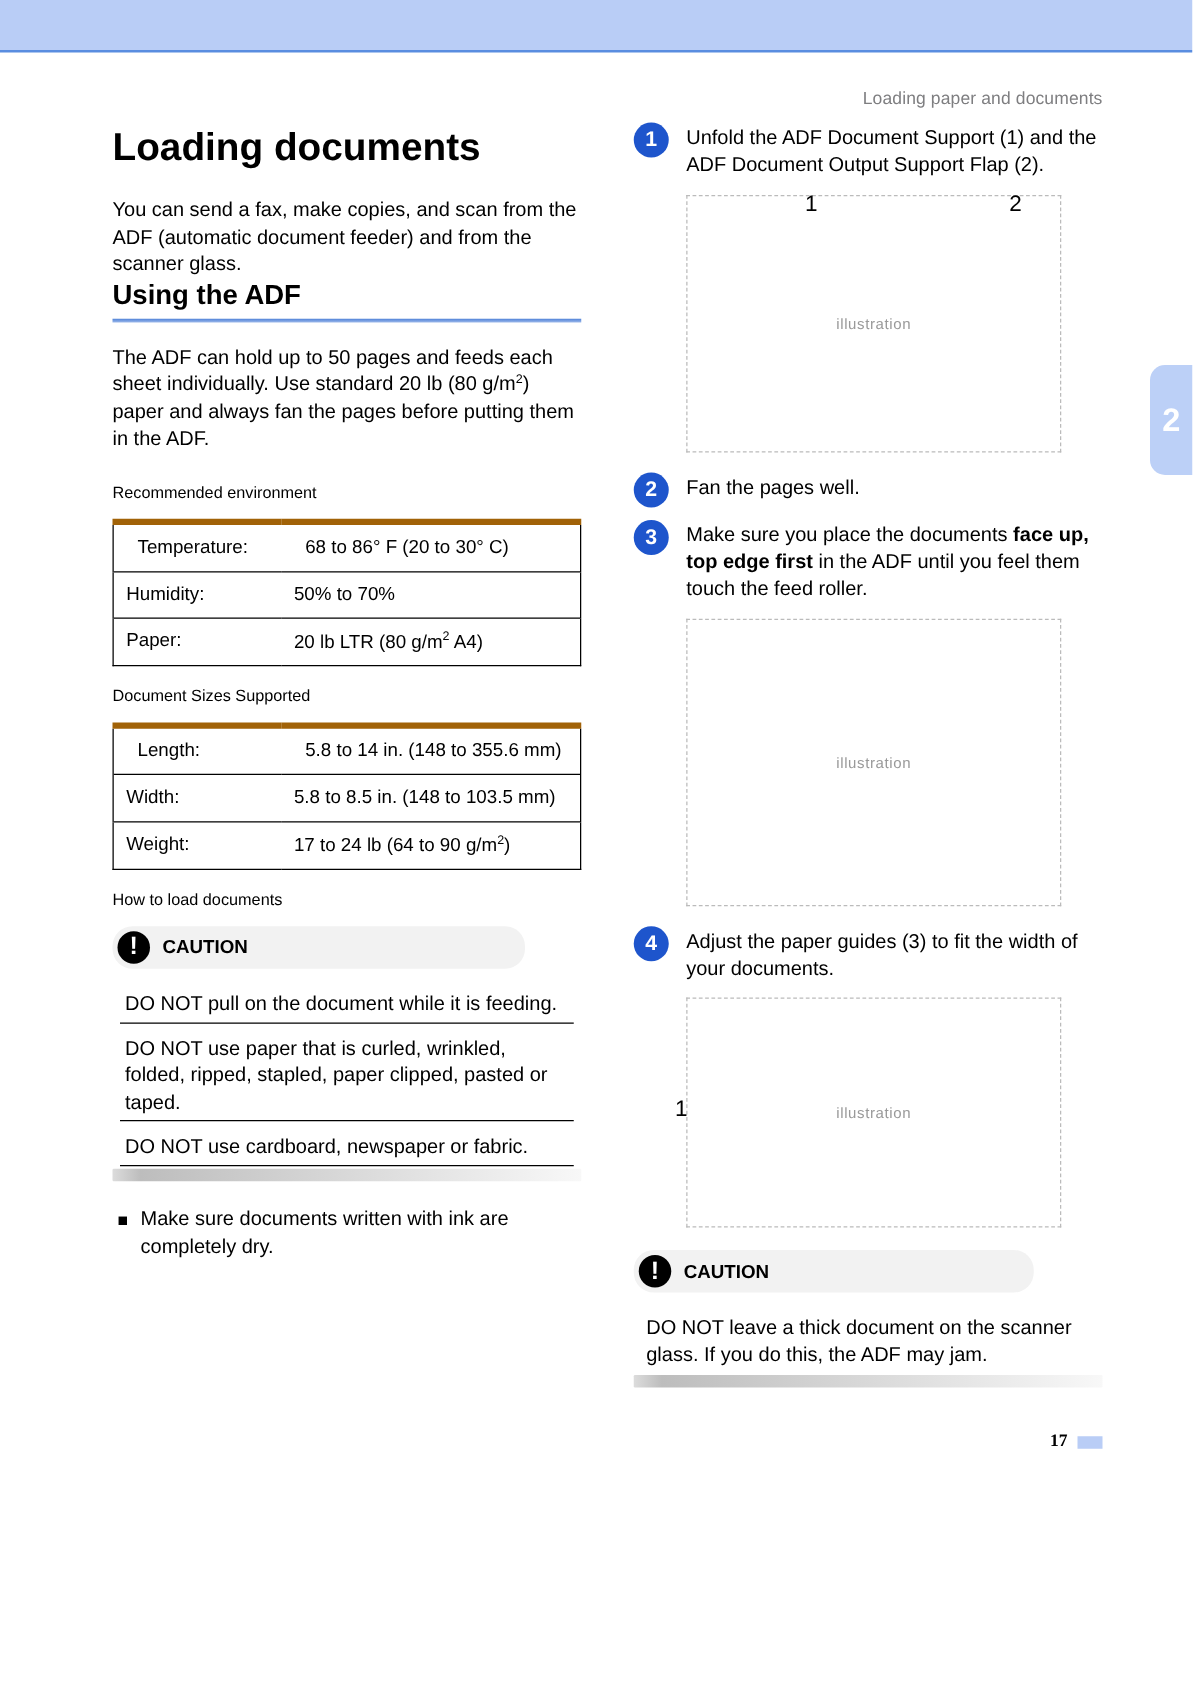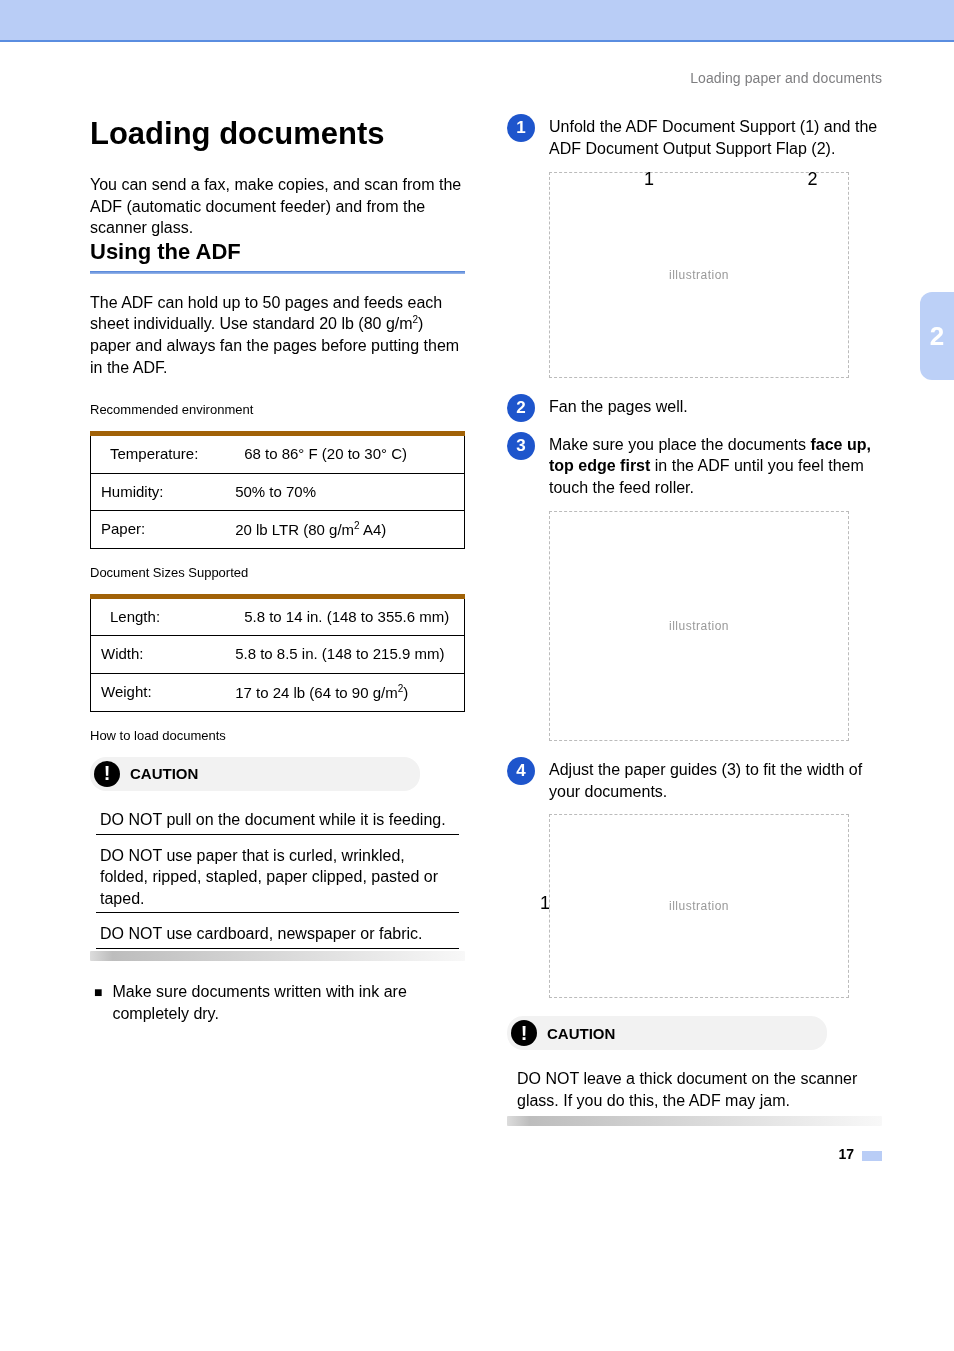--- a/index.html
+++ b/index.html
@@ -13,21 +13,21 @@
   .top-band { background: #b9cdf6; height: 40px; }
   .top-rule { height: 2px; background: #5a8de0; }
   .page {
     padding: 28px 72px 30px 90px;
     position: relative;
   }
   .breadcrumb {
     text-align: right;
     font-size: 14px;
     color: #7e7e80;
-    margin-bottom: 30px;
+    margin-bottom: 14px;
     letter-spacing: .1px;
   }
   .columns { display: flex; gap: 42px; }
   .col { flex: 1 1 50%; }
   h1 {
     font-size: 31px;
     font-weight: bold;
     margin-bottom: 22px;
   }
   .intro { font-size: 16px; line-height: 1.35; }
@@ -129,21 +129,22 @@
   .side-tab {
     position: absolute; right: 0; top: 250px;
     width: 34px; height: 88px;
     background: #bcd0f7;
     border-radius: 12px 0 0 12px;
     display:flex; align-items:center; justify-content:center;
     color:#fff; font-size: 26px; font-weight:bold;
   }
   .page-number {
     text-align: right; font-weight: bold; font-size: 14px;
-    margin-top: 0;
+    margin-top: 16px;
+    font-family: Liberation Serif, serif;
   }
   .pn-mark {
     display:inline-block; width: 20px; height: 10px;
     background: #b9cdf6; margin-left: 8px; vertical-align: middle;
   }
 
   .col-right .caution-bar { min-width: 320px; }
 </style>
 </head>
 <body>
@@ -190,21 +191,21 @@
 
       <h3>Document Sizes Supported</h3>
       <table>
         <tbody>
             <tr>
           <td class="label-cell">Length:</td>
           <td>5.8 to 14 in. (148 to 355.6 mm)</td>
         </tr>
         <tr>
           <td class="label-cell">Width:</td>
-          <td>5.8 to 8.5 in. (148 to 215.9 mm)</td>
+          <td>5.8 to 8.5 in. (148 to 103.5 mm)</td>
         </tr>
         <tr>
           <td class="label-cell">Weight:</td>
           <td><span>17 to 24 lb (64 to 90 g/m</span><span class="sup">2</span><span>)</span></td>
         </tr>
       </tbody>
         </table>
 
       <h3>How to load documents</h3>
 

